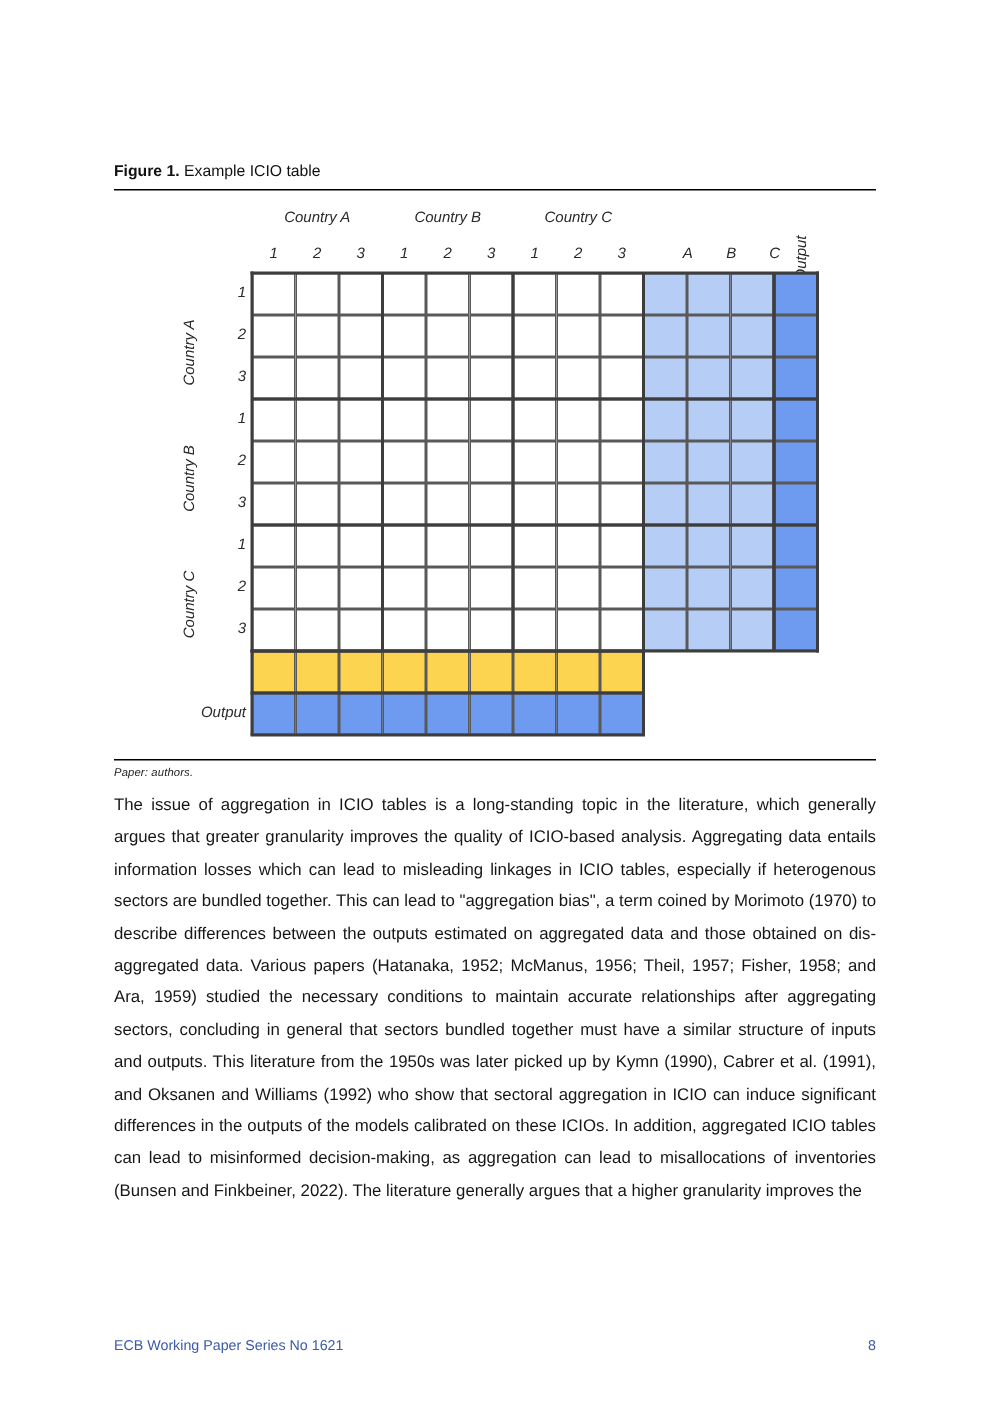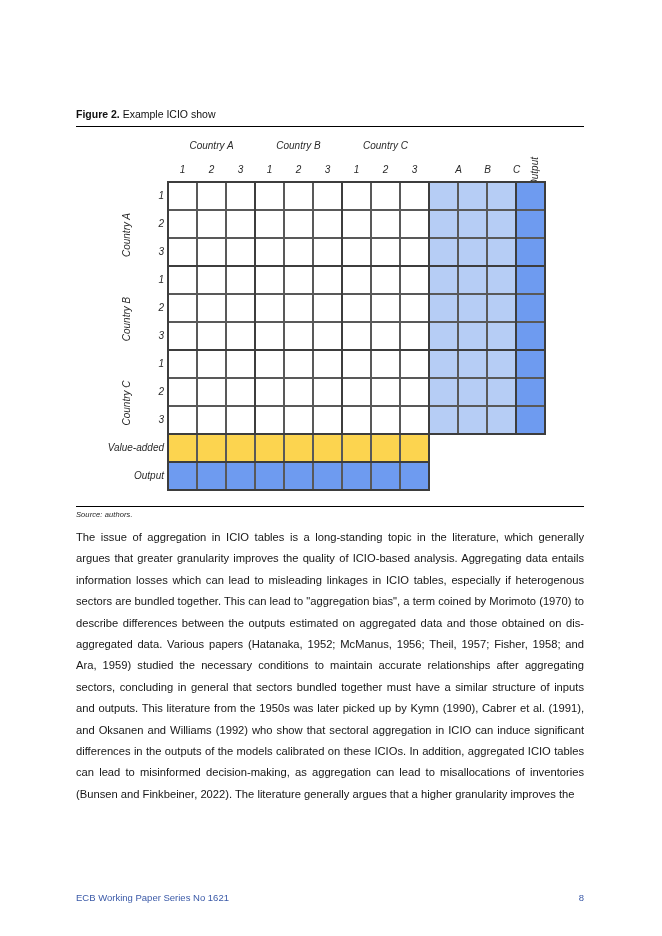--- a/index.html
+++ b/index.html
@@ -186,22 +186,22 @@
     font-size: 9.5px;
     color: #3b5aa8;
   }
 </style>
 </head>
 <body>
 
 <div class="page">
 
   <div class="fig-caption">
-    <span class="fig-num">Figure 2.</span>
-    <span>Example ICIO show</span>
+    <span class="fig-num">Figure 1.</span>
+    <span>Example ICIO table</span>
   </div>
   <div class="rule-top"></div>
 
   <div class="figure-area">
 
     <div class="colgroup-label" style="left:168px; top:14px; width:87px;">Country A</div>
     <div class="colgroup-label" style="left:255px; top:14px; width:87px;">Country B</div>
     <div class="colgroup-label" style="left:342px; top:14px; width:87px;">Country C</div>
 
     <div class="colhead" style="left:168px; top:38px;">1</div>
@@ -225,21 +225,20 @@
     <div class="rowhead" style="left:148px; top:56px;">1</div>
     <div class="rowhead" style="left:148px; top:84px;">2</div>
     <div class="rowhead" style="left:148px; top:112px;">3</div>
     <div class="rowhead" style="left:148px; top:140px;">1</div>
     <div class="rowhead" style="left:148px; top:168px;">2</div>
     <div class="rowhead" style="left:148px; top:196px;">3</div>
     <div class="rowhead" style="left:148px; top:224px;">1</div>
     <div class="rowhead" style="left:148px; top:252px;">2</div>
     <div class="rowhead" style="left:148px; top:280px;">3</div>
 
-    <div class="rowlabel-wide" style="left:70px; top:308px;">Value-added</div>
     <div class="rowlabel-wide" style="left:70px; top:336px;">Output</div>
 
     <div id="grid-cells">
         <div class="cell white" style="left: 168px; top: 56px; width: 29px; height: 28px;"></div>
         <div class="cell white" style="left: 197px; top: 56px; width: 29px; height: 28px;"></div>
         <div class="cell white" style="left: 226px; top: 56px; width: 29px; height: 28px;"></div>
         <div class="cell white" style="left: 255px; top: 56px; width: 29px; height: 28px;"></div>
         <div class="cell white" style="left: 284px; top: 56px; width: 29px; height: 28px;"></div>
         <div class="cell white" style="left: 313px; top: 56px; width: 29px; height: 28px;"></div>
         <div class="cell white" style="left: 342px; top: 56px; width: 29px; height: 28px;"></div>
@@ -386,20 +385,20 @@
         <div class="sep" style="left: 167px; top: 335px; width: 263px; height: 2px;"></div>
         <div class="sep" style="left: 167px; top: 363px; width: 263px; height: 2px;"></div>
         <div class="sep" style="left: 167px; top: 308px; width: 2px; height: 56px;"></div>
         <div class="sep" style="left: 428px; top: 308px; width: 2px; height: 56px;"></div>
         <div class="sep" style="left: 428px; top: 307px; width: 118px; height: 2px;"></div>
       </div>
 
   </div>
 
   <div class="rule-bottom"></div>
-  <div class="source-note">Source: authors.</div>
+  <div class="source-note">Paper: authors.</div>
 
   <div class="body-text">The issue of aggregation in ICIO tables is a long-standing topic in the literature, which generally argues that greater granularity improves the quality of ICIO-based analysis. Aggregating data entails information losses which can lead to misleading linkages in ICIO tables, especially if heterogenous sectors are bundled together. This can lead to "aggregation bias", a term coined by Morimoto (1970) to describe differences between the outputs estimated on aggregated data and those obtained on dis-aggregated data. Various papers (Hatanaka, 1952; McManus, 1956; Theil, 1957; Fisher, 1958; and Ara, 1959) studied the necessary conditions to maintain accurate relationships after aggregating sectors, concluding in general that sectors bundled together must have a similar structure of inputs and outputs. This literature from the 1950s was later picked up by Kymn (1990), Cabrer et al. (1991), and Oksanen and Williams (1992) who show that sectoral aggregation in ICIO can induce significant differences in the outputs of the models calibrated on these ICIOs. In addition, aggregated ICIO tables can lead to misinformed decision-making, as aggregation can lead to misallocations of inventories (Bunsen and Finkbeiner, 2022). The literature generally argues that a higher granularity improves the</div>
 
   <div class="footer-left">ECB Working Paper Series No 1621</div>
   <div class="footer-right">8</div>
 
 </div>
 
 </body></html>

